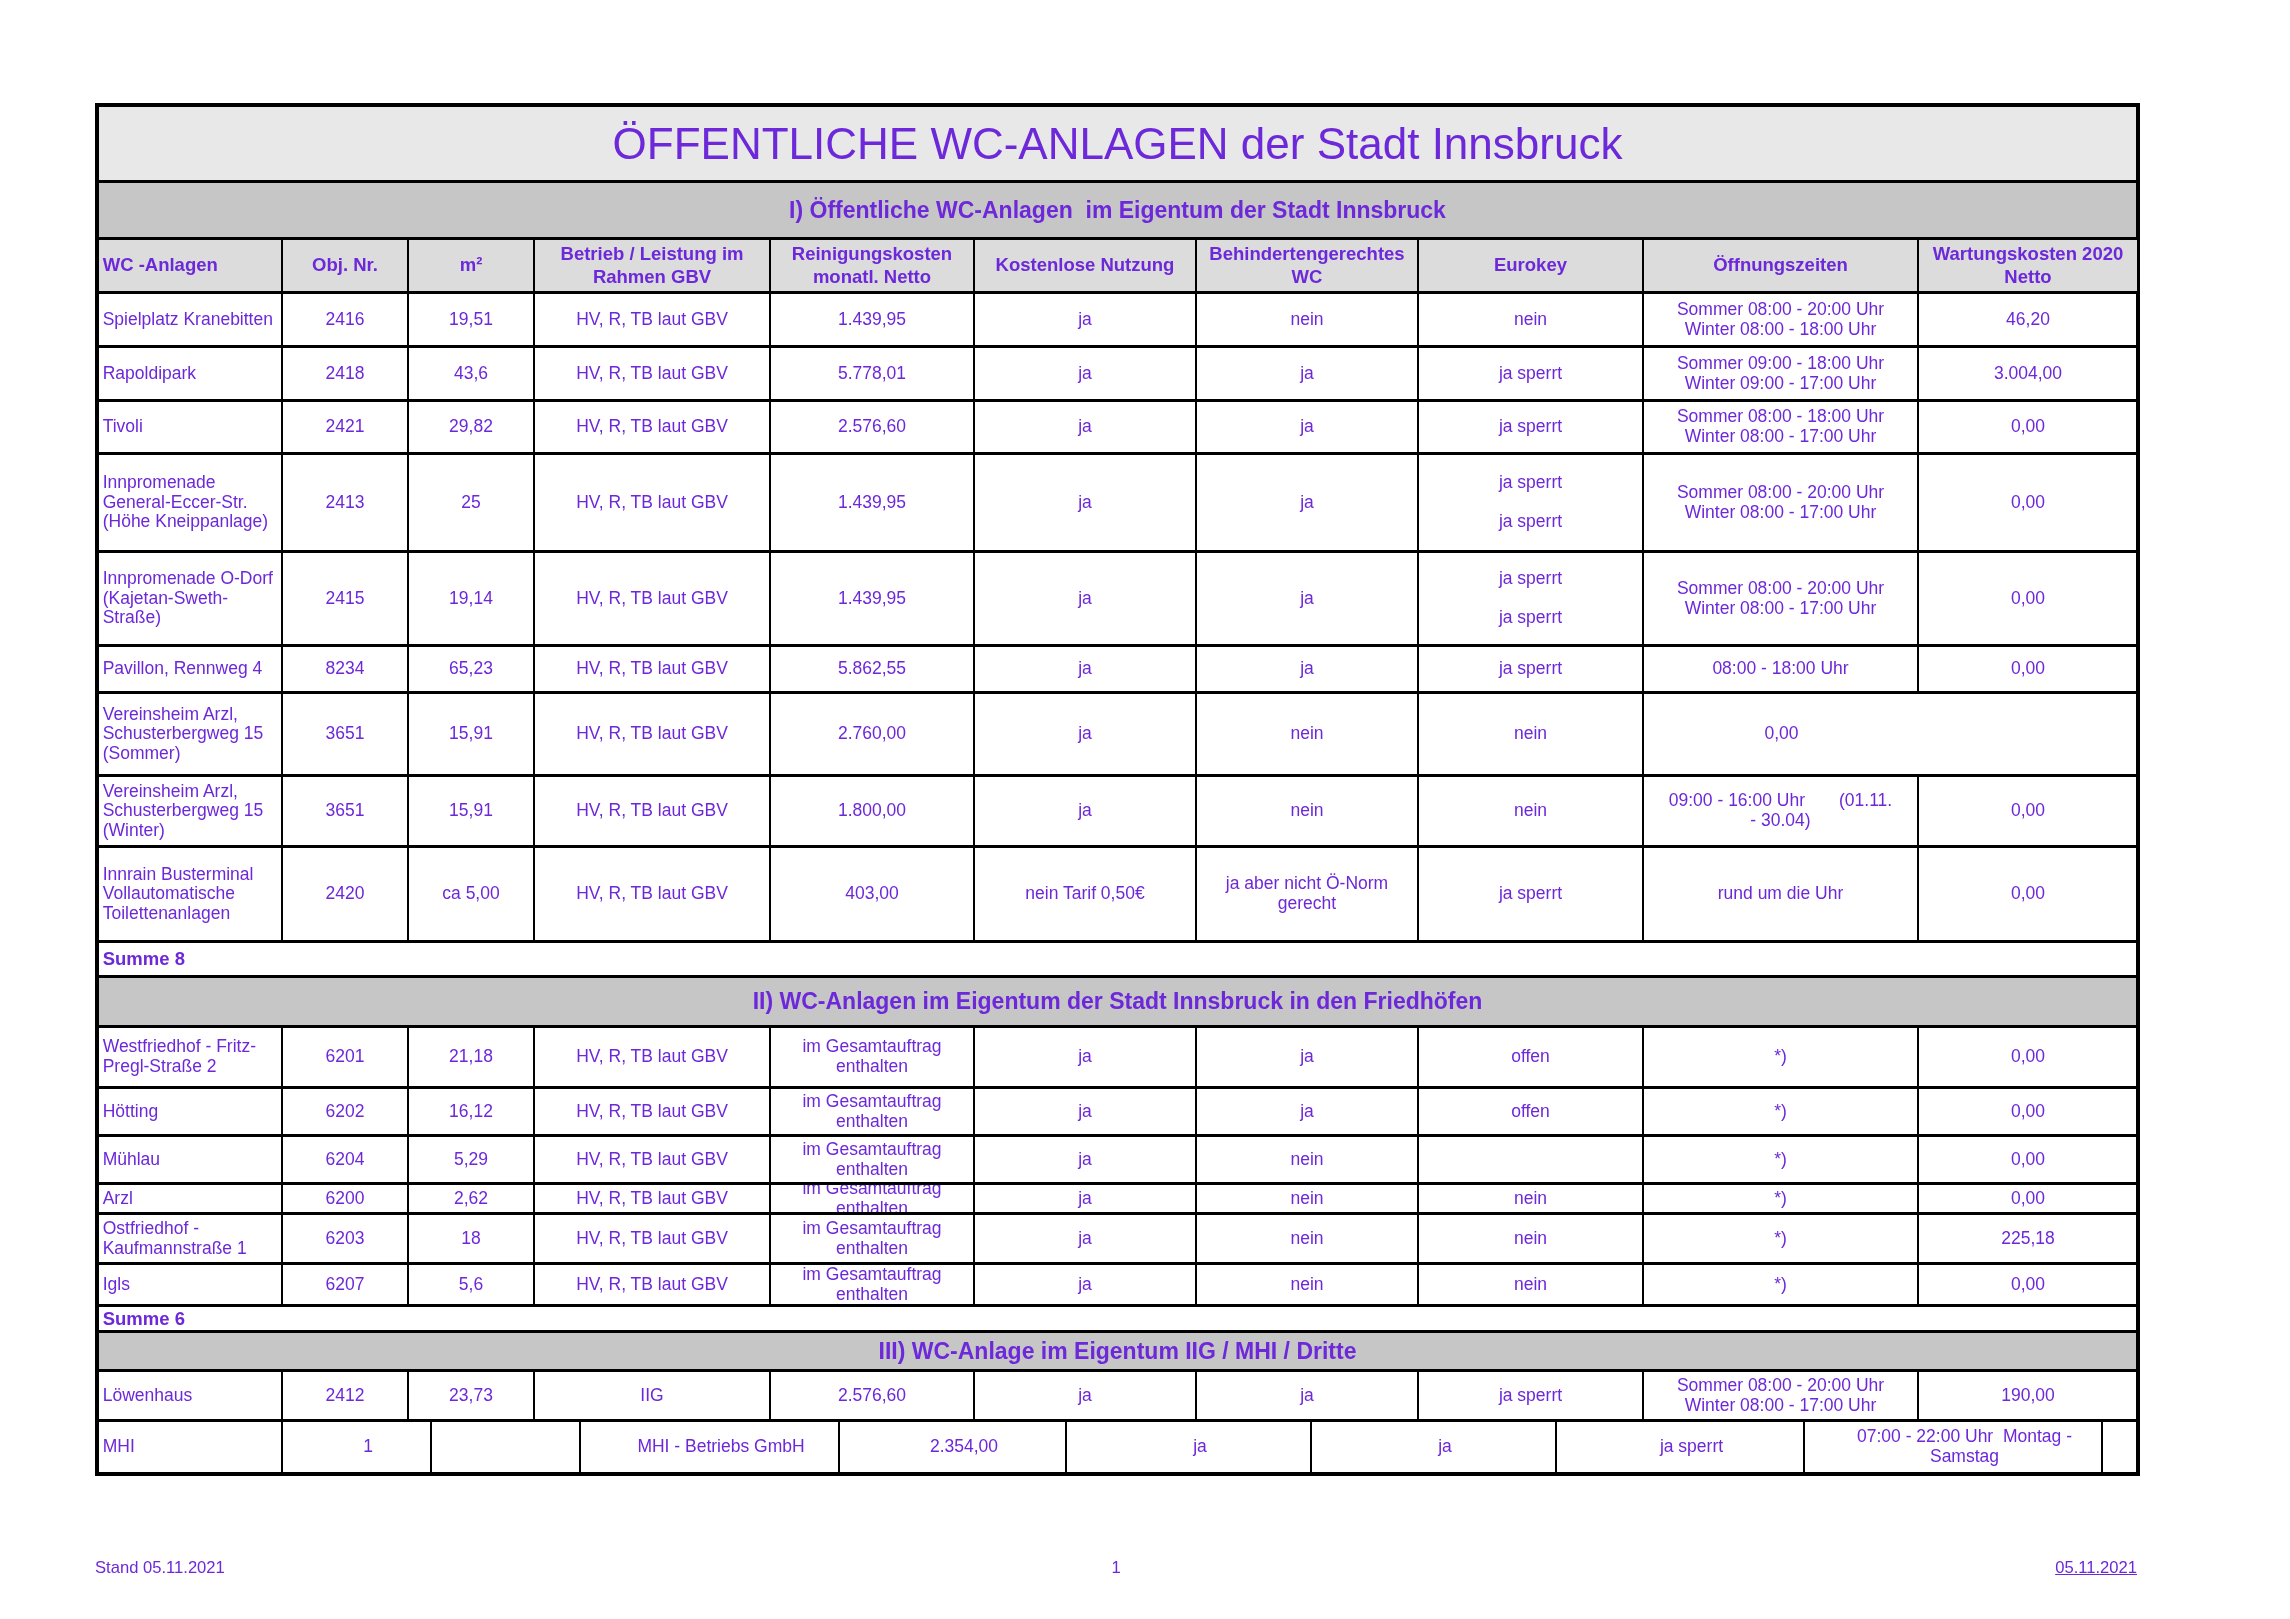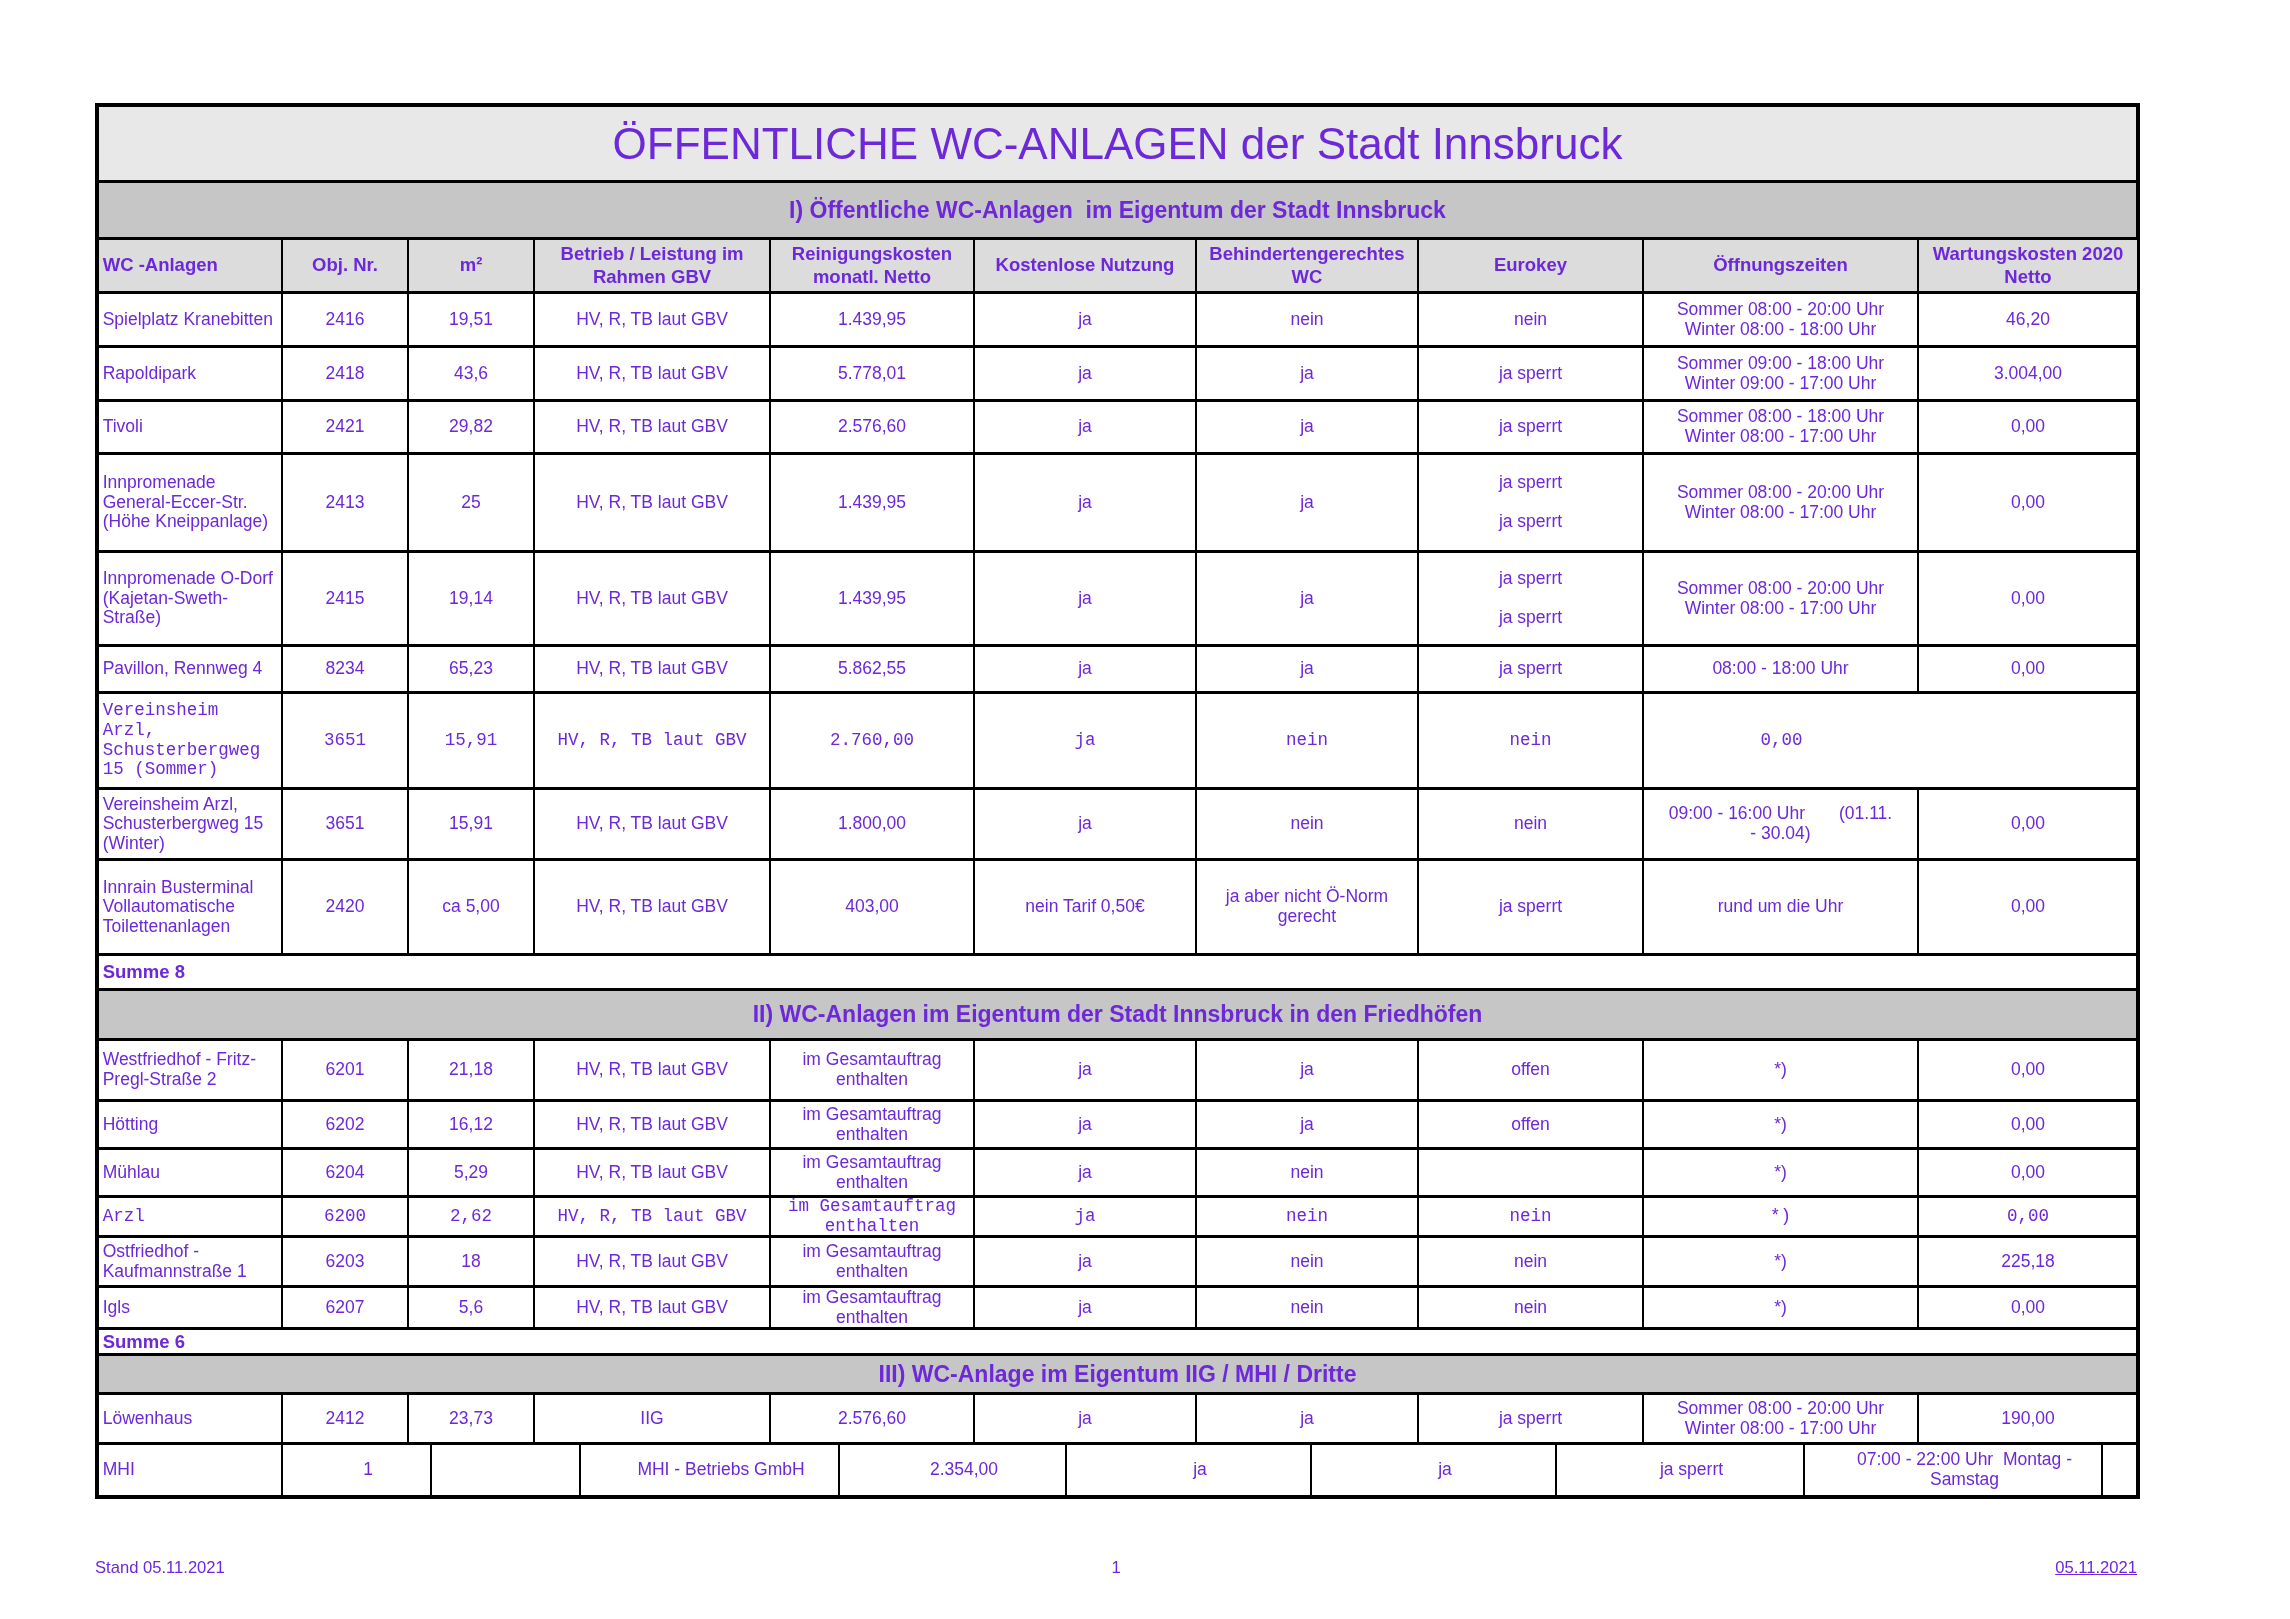--- a/index.html
+++ b/index.html
@@ -192,21 +192,21 @@
         <div class="cell">8234</div>
         <div class="cell">65,23</div>
         <div class="cell">HV, R, TB laut GBV</div>
         <div class="cell">5.862,55</div>
         <div class="cell">ja</div>
         <div class="cell">ja</div>
         <div class="cell">ja sperrt</div>
         <div class="cell">08:00 - 18:00 Uhr</div>
         <div class="cell">0,00</div>
       </div>
-      <div class="row" style="height: 96px; font-family: Liberation Mono, monospace;">
+      <div class="row" style="height: 83px;">
         <div class="cell name">Vereinsheim Arzl, Schusterbergweg 15 (Sommer)</div>
         <div class="cell">3651</div>
         <div class="cell">15,91</div>
         <div class="cell">HV, R, TB laut GBV</div>
         <div class="cell">2.760,00</div>
         <div class="cell">ja</div>
         <div class="cell">nein</div>
         <div class="cell">nein</div>
         <div class="cell">0,00</div>
       </div>
@@ -266,21 +266,21 @@
         <div class="cell">6204</div>
         <div class="cell">5,29</div>
         <div class="cell">HV, R, TB laut GBV</div>
         <div class="cell">im Gesamtauftrag enthalten</div>
         <div class="cell">ja</div>
         <div class="cell">nein</div>
         <div class="cell"></div>
         <div class="cell">*)</div>
         <div class="cell">0,00</div>
       </div>
-      <div class="row" style="height: 40px; font-family: Liberation Mono, monospace;">
+      <div class="row" style="height: 30px;">
         <div class="cell name">Arzl</div>
         <div class="cell">6200</div>
         <div class="cell">2,62</div>
         <div class="cell">HV, R, TB laut GBV</div>
         <div class="cell">im Gesamtauftrag enthalten</div>
         <div class="cell">ja</div>
         <div class="cell">nein</div>
         <div class="cell">nein</div>
         <div class="cell">*)</div>
         <div class="cell">0,00</div>

